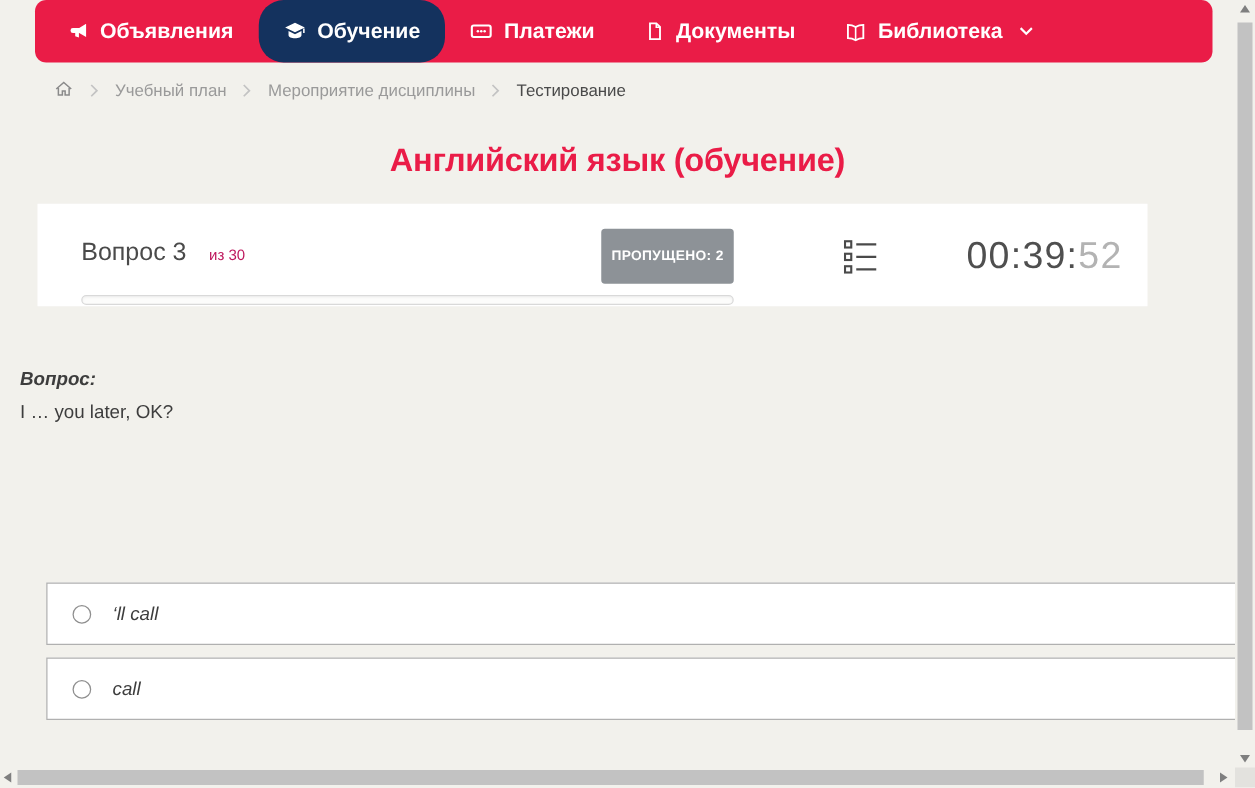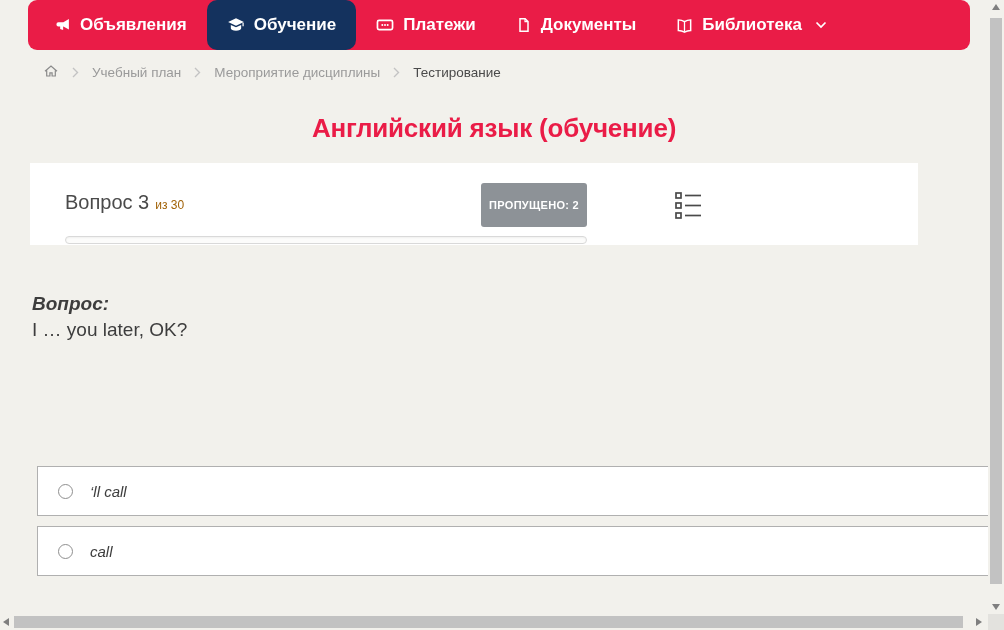--- a/index.html
+++ b/index.html
@@ -16,52 +16,52 @@
   *{margin:0;padding:0;box-sizing:border-box;}
   html,body{width:1004px;height:630px;overflow:hidden;}
   body{font-family:"Liberation Sans",sans-serif;background:var(--bg);position:relative;}
   .screen{position:absolute;inset:0;}
 
   
   .nav{position:absolute;left:28px;top:0;width:942px;height:50px;background:var(--red);
        border-radius:9px;display:flex;align-items:stretch;padding:0 6px;}
   .nav-item{display:flex;align-items:center;gap:9px;padding:0 20px;color:#fff;
             font-size:17px;font-weight:bold;cursor:pointer;white-space:nowrap;justify-content:space-between;}
-  .nav-item.active{background:var(--navy);border-radius:10px;}
+  .nav-item.active{background:var(--navy);border-radius:20px;}
   .nav-item svg{display:block;}
   .chevron-down{margin-left:4px;}
 
   
   .breadcrumb{position:absolute;left:43px;top:63px;display:flex;align-items:center;gap:13px;
               font-size:13.5px;color:var(--gray);}
   .breadcrumb .crumb{cursor:pointer;}
   .breadcrumb .crumb.current{color:#4a4a4a;}
   .crumb-sep{display:flex;align-items:center;}
 
   
   .page-title{position:absolute;left:0;top:113px;width:988px;text-align:center;
               color:var(--red);font-size:26px;font-weight:bold;letter-spacing:-.2px;}
 
   
   .qpanel{position:absolute;left:30px;top:163px;width:888px;height:82px;background:#fff;}
   .qpanel-left{position:absolute;left:35px;top:20px;width:522px;}
   .qtitle-row{display:flex;align-items:baseline;}
   .qtitle{font-size:20px;color:#4a4a4a;}
-  .qtotal{font-size:12px;color:#a16207;margin-left:6px;}
+  .qtotal{font-size:12px;color:#be185d;margin-left:18px;}
   .skip-badge{margin-left:auto;background:var(--badge);color:#fff;font-size:11px;
               font-weight:bold;padding:16px 8px;border-radius:3px;letter-spacing:.3px;}
   .progress{margin-top:9px;height:8px;border:1px solid #d9d9d9;border-radius:5px;
             background:#fcfcfb;box-shadow:inset 0 1px 2px rgba(0,0,0,.05);}
   .qnav-icon{position:absolute;left:645px;top:26px;cursor:pointer;}
   .timer{position:absolute;right:20px;top:25px;font-size:30px;font-weight:300;color:#4f4f4f;
          letter-spacing:1px;}
   .timer .secs{color:#b3b3b3;}
 
   
-  .qbody{position:absolute;left:32px;top:291px;font-size:19px;color:var(--text);line-height:26px;}
+  .qbody{position:absolute;left:16px;top:291px;font-size:15px;color:var(--text);line-height:26px;}
   .qlabel{font-weight:bold;font-style:italic;}
   .qtype{position:absolute;left:31px;top:377px;font-size:15px;color:var(--text);line-height:26px;}
 
   
   .options{position:absolute;left:37px;top:466px;width:1004px;font-style:italic;}
   .option{height:50px;background:#fff;border:1px solid var(--border);display:flex;
           align-items:center;padding-left:20px;margin-bottom:10px;cursor:pointer;}
   .radio{width:15px;height:15px;border:1px solid #8f8f8f;border-radius:50%;background:#fff;
          flex:0 0 auto;}
   .option-label{margin-left:17px;font-size:15px;color:var(--text);}
@@ -183,20 +183,21 @@
           <g fill="none" stroke="#4a4a4a" stroke-width="1.7">
             <rect x="1" y="4" width="5" height="5"></rect>
             <path d="M10 6.5h16"></path>
             <rect x="1" y="14" width="5" height="5"></rect>
             <path d="M10 16.5h16"></path>
             <rect x="1" y="24" width="5" height="5"></rect>
             <path d="M10 26.5h16"></path>
           </g>
         </svg>
     </div>
+    <div class="timer"><span>00:39:</span><span class="secs">52</span></div>
   </div>
 
   <div class="qbody">
     <div class="qlabel">Вопрос:</div>
     <div>I … you later, OK?</div>
   </div>
 
   <div class="options">
     <div class="option">
       <span class="radio"></span>

